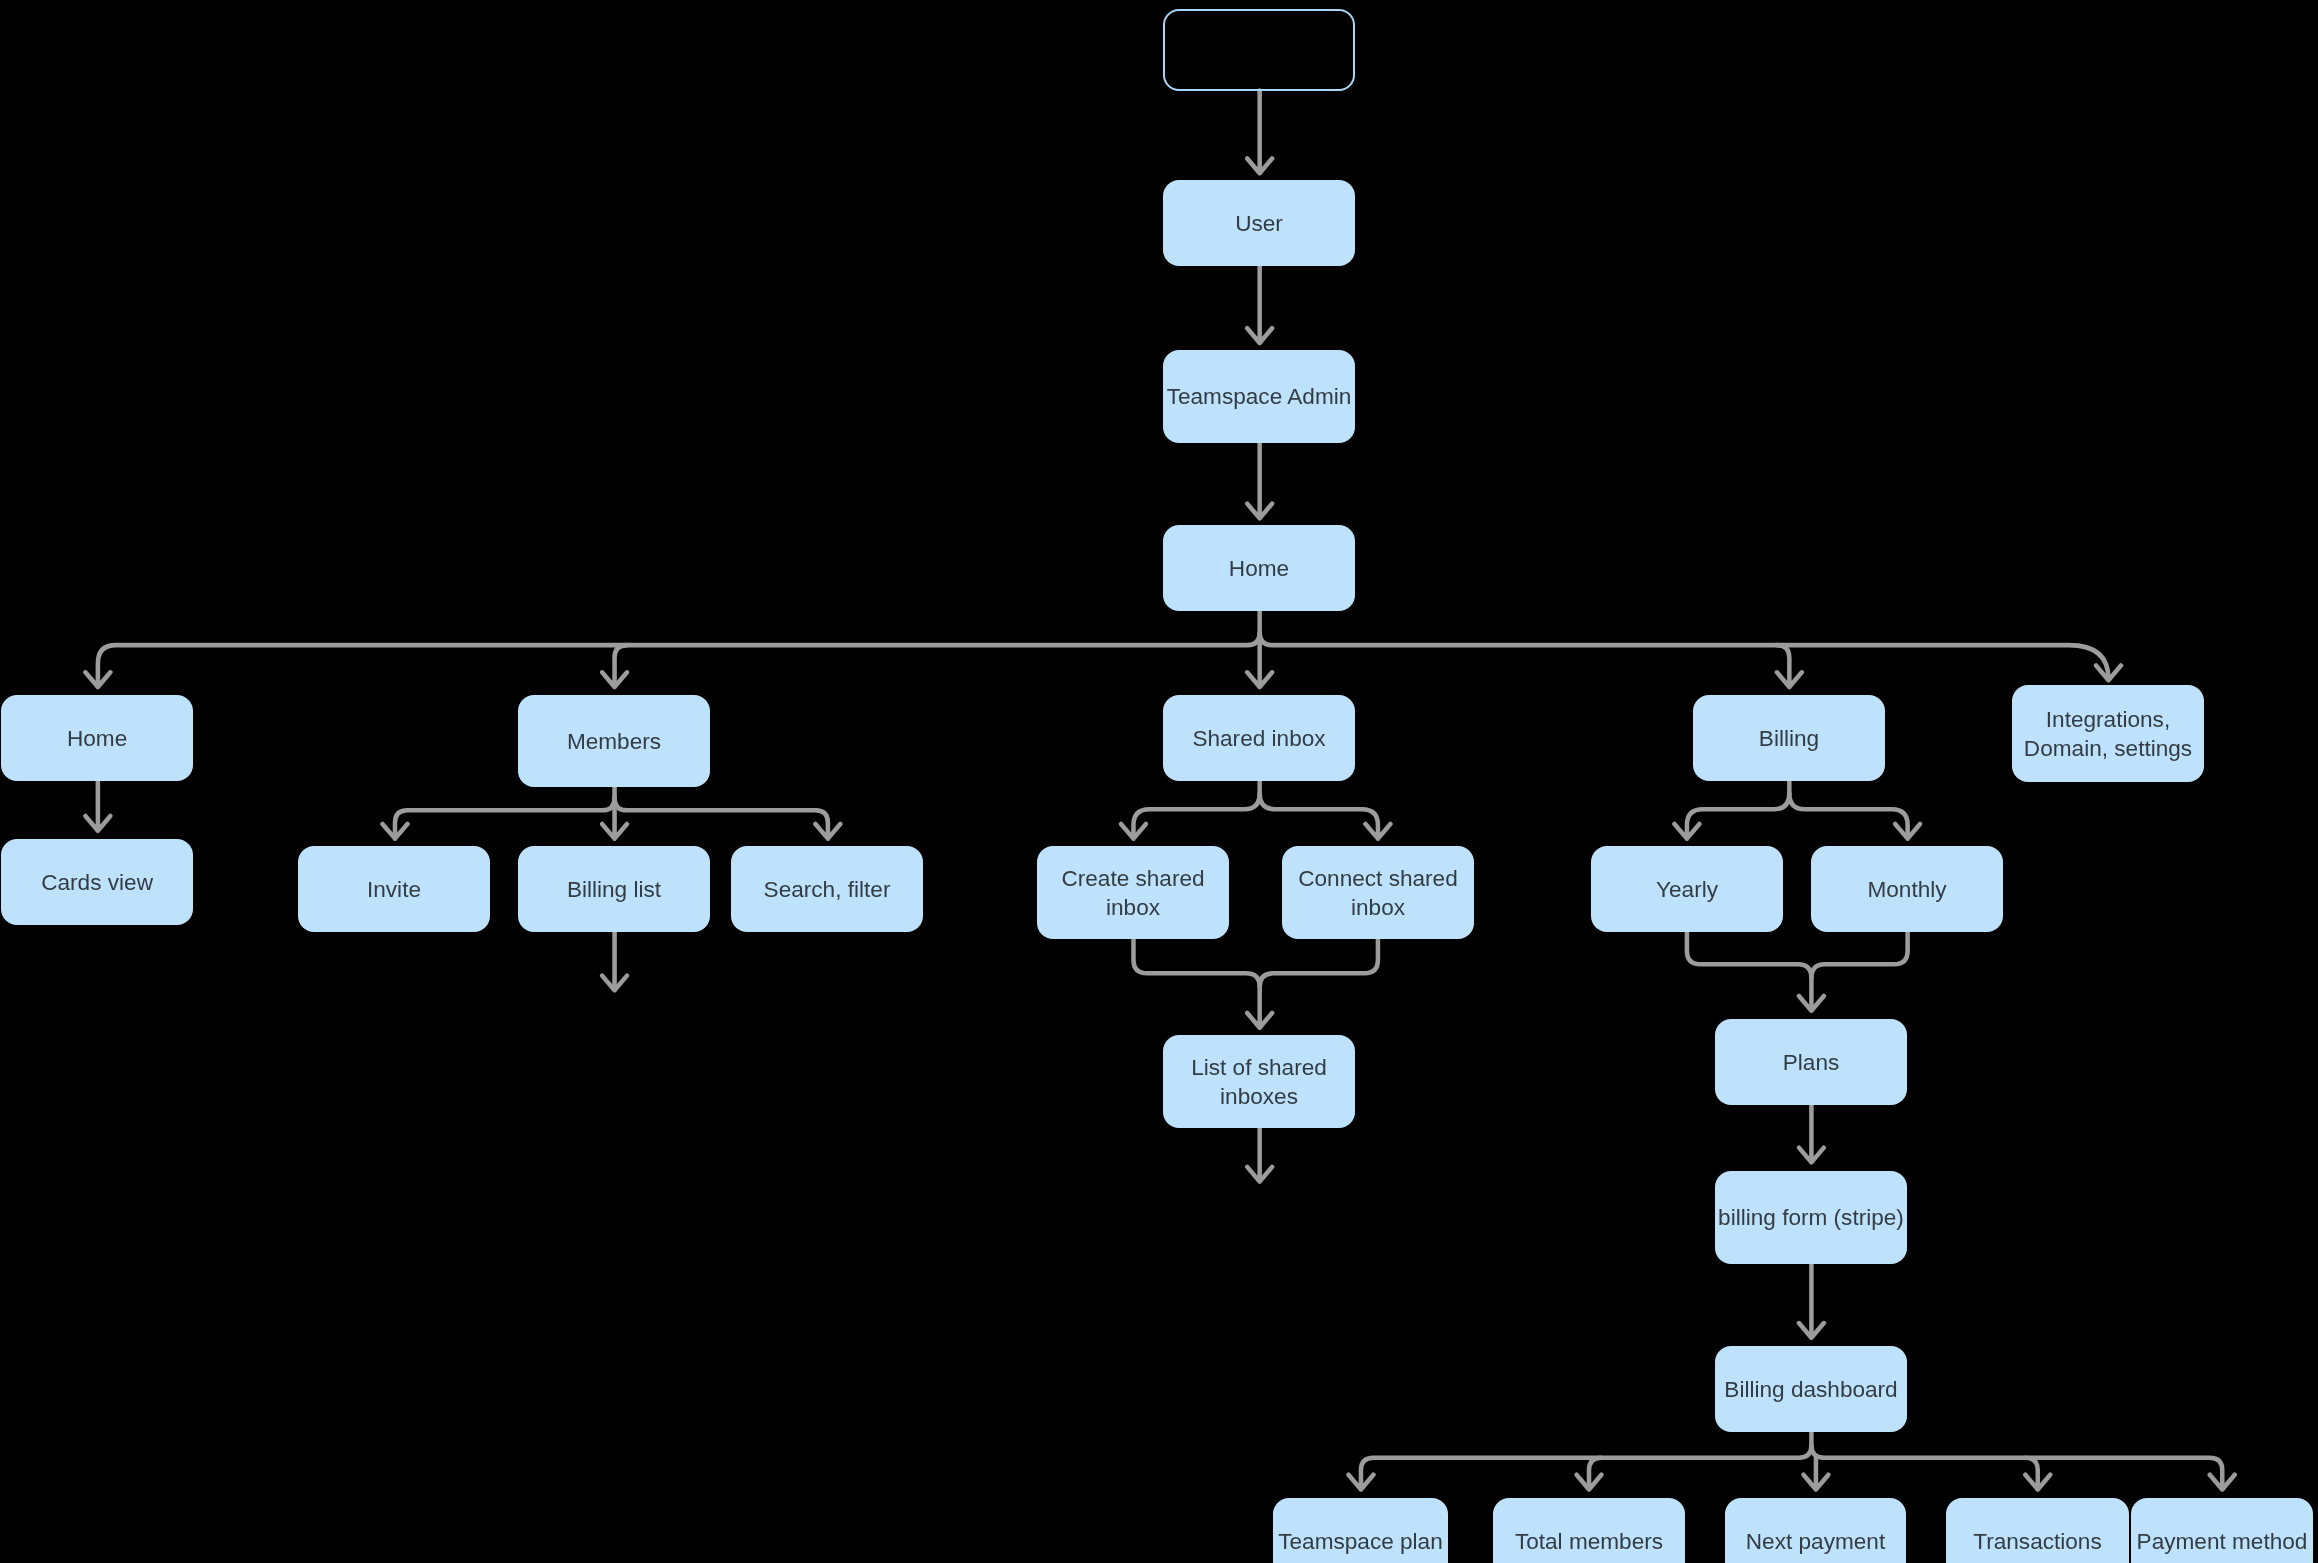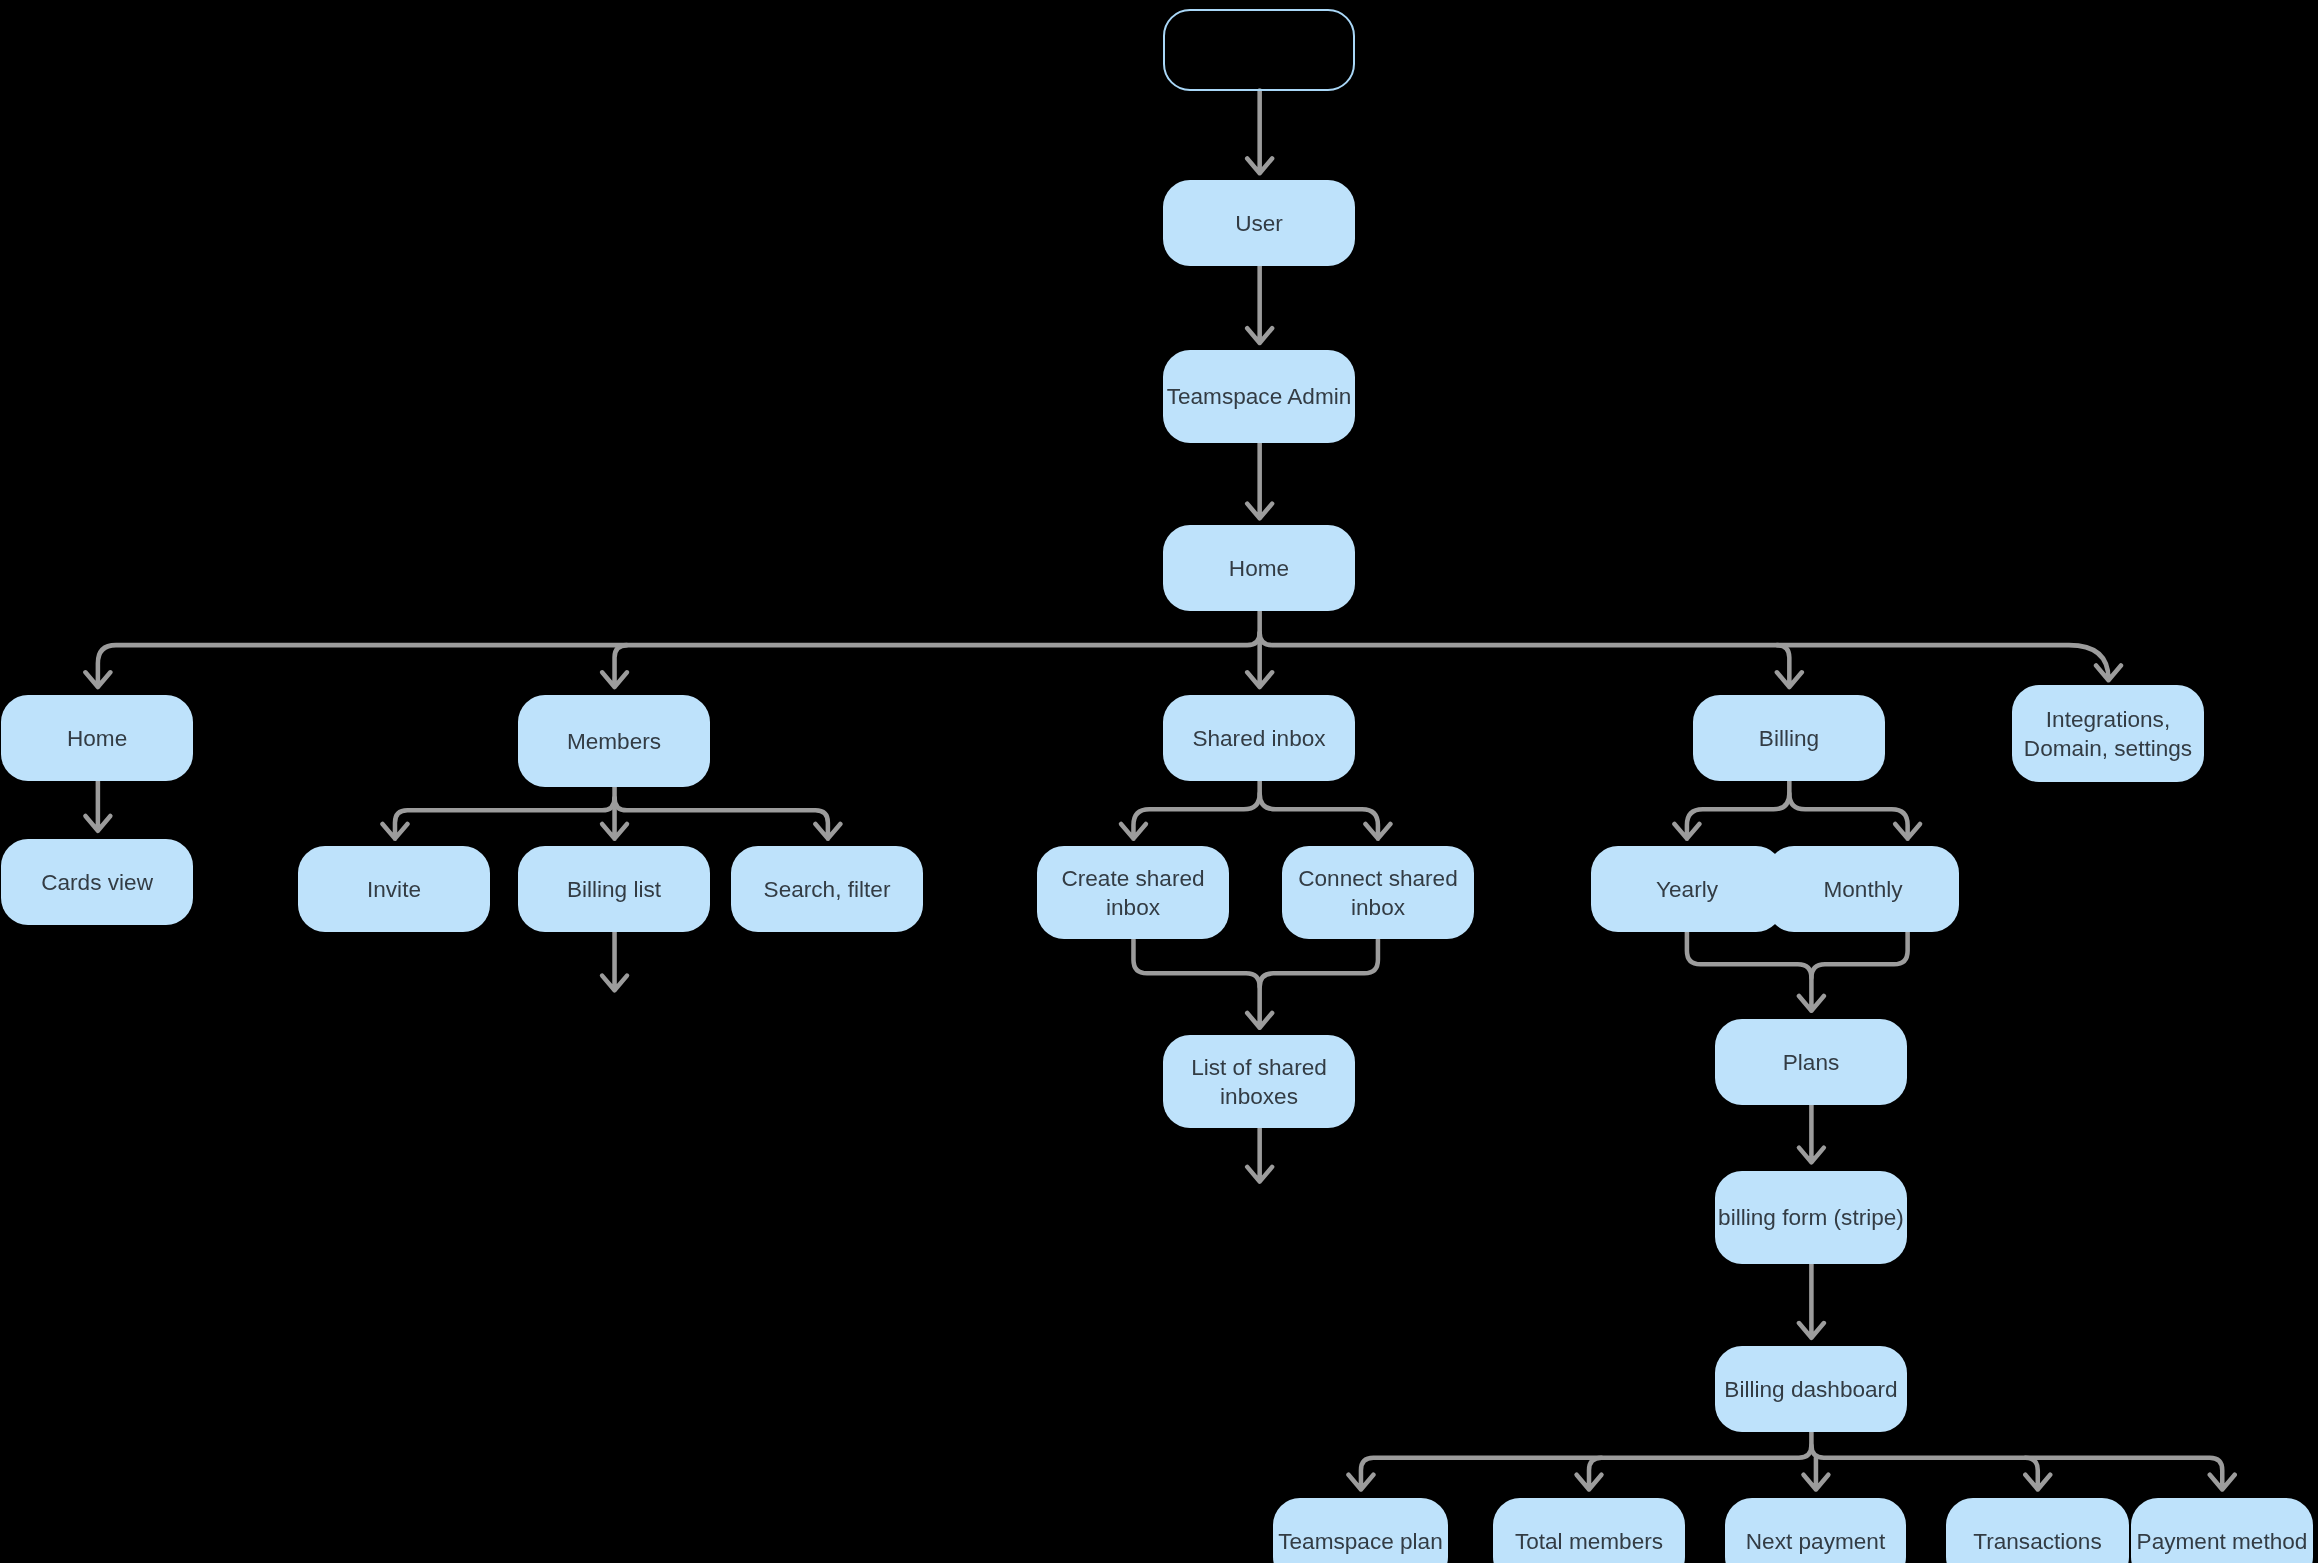--- a/index.html
+++ b/index.html
@@ -13,21 +13,21 @@
     font-family:"Liberation Sans",sans-serif;
   }
   .stage{position:absolute;inset:0}
   svg.connectors{position:absolute;left:0;top:0}
   svg.connectors path{
     stroke:var(--connector);stroke-width:8;fill:none;
     stroke-linecap:round;stroke-linejoin:round;
   }
   .node{
     position:absolute;background:var(--node-fill);color:var(--node-text);
-    border-radius:27px;display:flex;align-items:center;justify-content:center;
+    border-radius:16px;display:flex;align-items:center;justify-content:center;
     text-align:center;font-size:22.6px;line-height:29px;
     padding:0 1px;box-sizing:border-box;
   }
   .node.outline{background:transparent;border:2.8px solid var(--node-outline)}
 </style>
 </head>
 <body>
 
 <div class="stage">
 
@@ -146,21 +146,21 @@
   <div class="node" style="left:518px;top:846px;width:192px;height:86px">Billing list</div>
 
   <div class="node" style="left:731px;top:846px;width:192px;height:86px">Search, filter</div>
 
   <div class="node" style="left:1037px;top:846px;width:192px;height:93px">Create shared inbox</div>
 
   <div class="node" style="left:1282px;top:846px;width:192px;height:93px">Connect shared inbox</div>
 
   <div class="node" style="left:1591px;top:846px;width:192px;height:86px">Yearly</div>
 
-  <div class="node" style="left:1767px;top:846px;width:192px;height:86px">Monthly</div>
+  <div class="node" style="left:1811px;top:846px;width:192px;height:86px">Monthly</div>
 
 
   <div class="node" style="left:1163px;top:1035px;width:192px;height:93px">List of shared inboxes</div>
 
 
   <div class="node" style="left:1715px;top:1019px;width:192px;height:86px">Plans</div>
 
   <div class="node" style="left:1715px;top:1171px;width:192px;height:93px">billing form (stripe)</div>
 
   <div class="node" style="left:1715px;top:1346px;width:192px;height:86px">Billing dashboard</div>

